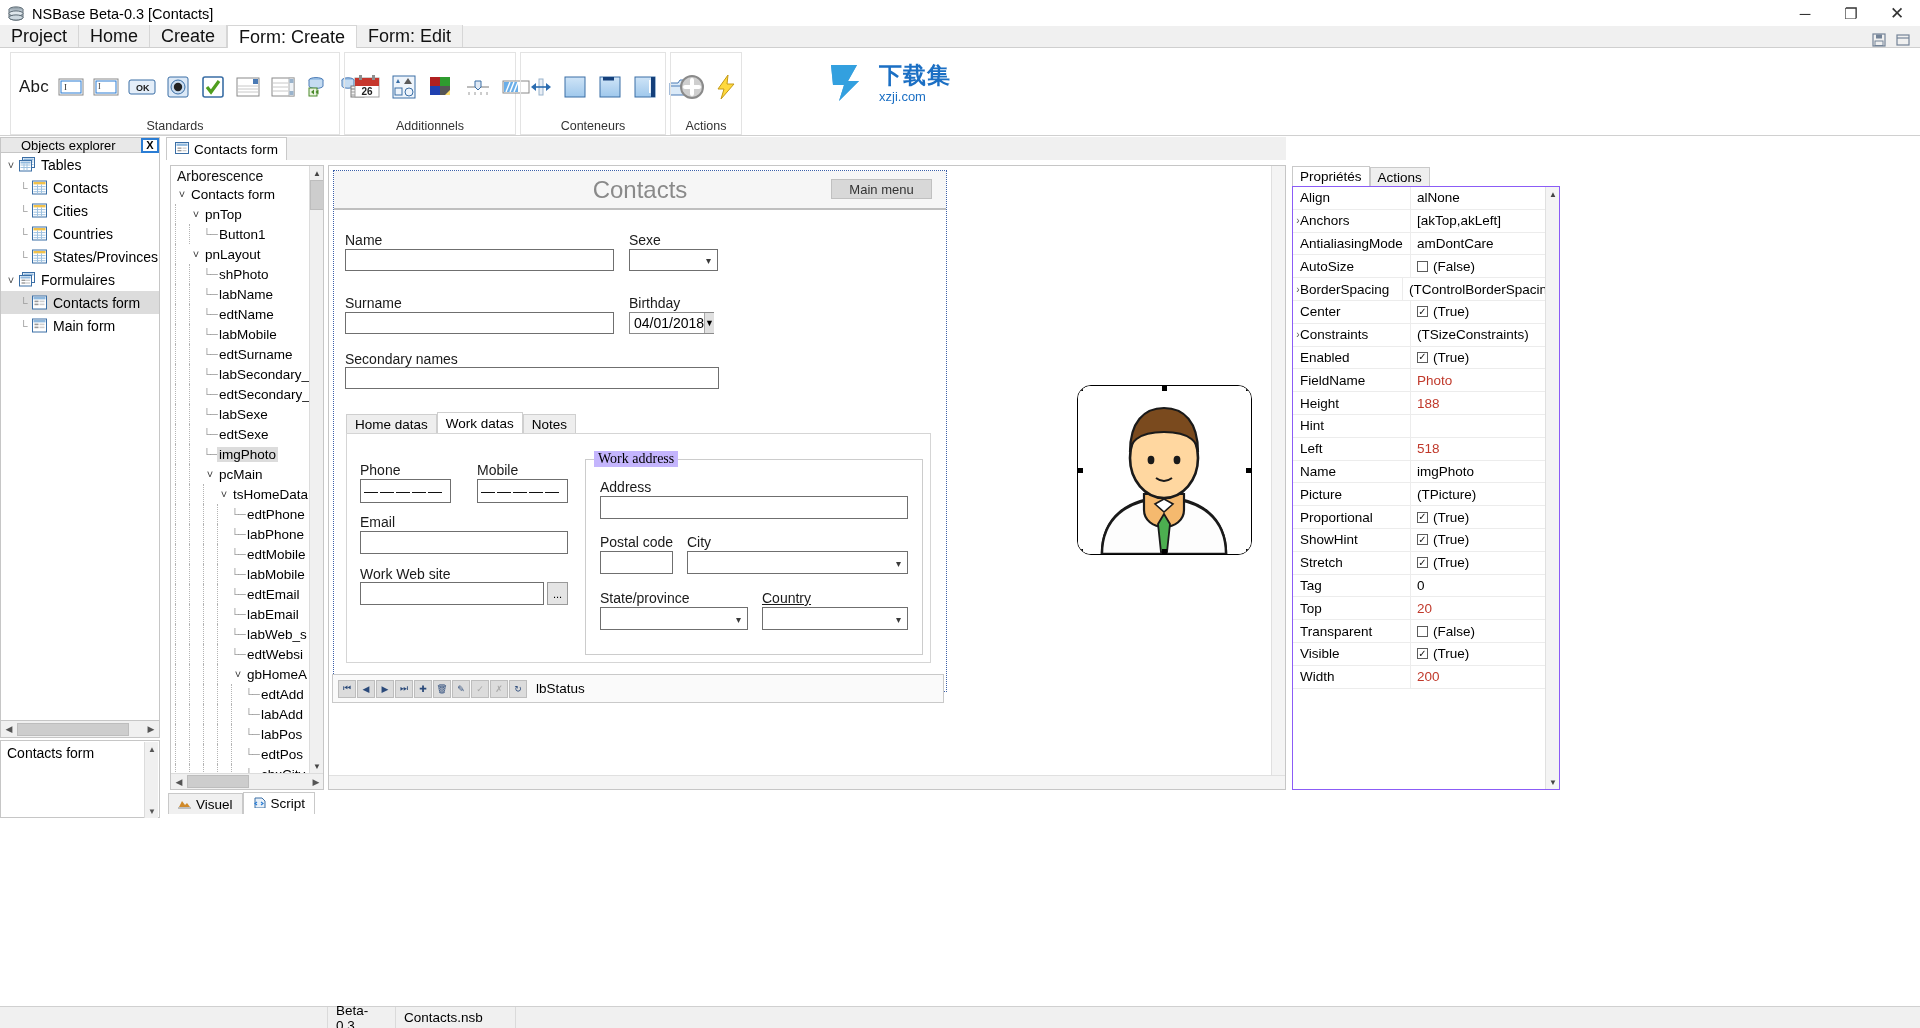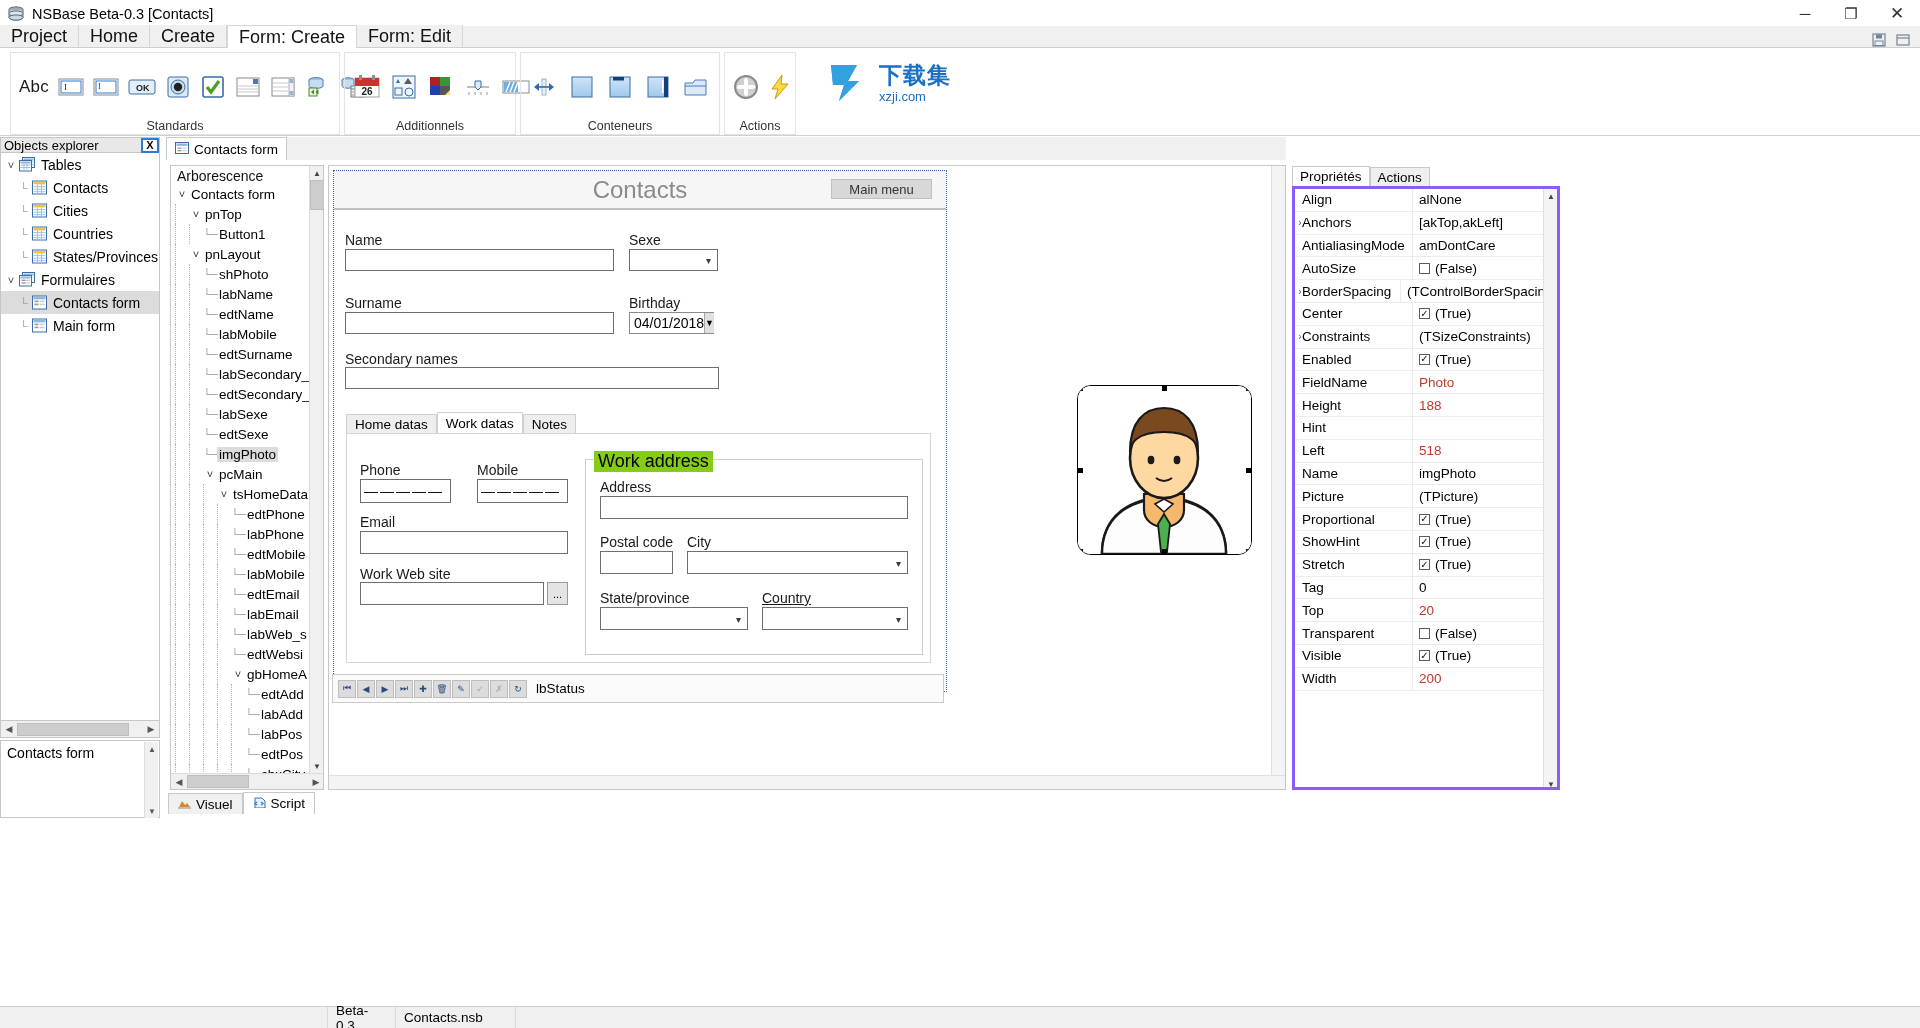--- a/index.html
+++ b/index.html
@@ -59,21 +59,21 @@
     display:flex; align-items:center; gap:6px;
   }
   .logo-arrow { width:48px; height:44px; position:relative; }
   .logo-txt { display:flex; flex-direction:column; line-height:1; }
   .logo-cn { font-size:23px; font-weight:bold; color:#1b6fc4; letter-spacing:1px; }
   .logo-en { font-size:13px; color:#1b6fc4; margin-top:3px; }
 
   
   .objexp-header {
     position:absolute; left:0; top:137px; width:160px; height:16px;
-    background:#e8e8e8; display:flex; align-items:center; padding-left:3px;
+    background:#e8e8e8; display:flex; align-items:center; padding-left:20px;
     border:1px solid #c6c6c6; font-size:13px;
   }
   .objexp-x {
     margin-left:auto; width:18px; height:15px; background:#ffffff;
     border:2px solid #2b7dd4; display:flex; align-items:center; justify-content:center;
     font-size:11px; font-weight:bold; color:#000;
   }
   .objexp {
     position:absolute; left:0; top:153px; width:160px; height:568px;
     background:#ffffff; border:1px solid #c6c6c6; border-top:none; overflow:hidden;
@@ -158,21 +158,21 @@
     border:1px solid #000; border-radius:14px; background:#ffffff; overflow:hidden;
   }
   .handle { position:absolute; width:5px; height:5px; background:#000; }
   .pc-tabs { display:flex; align-items:flex-end; height:22px; }
   .pctab { height:20px; background:#eeeeee; border:1px solid #cfcfcf; border-bottom:none;
            padding:0 8px; font-size:13.5px; display:flex; align-items:center; }
   .pctab.active { background:#ffffff; height:22px; }
   .pc-body { position:absolute; left:0; top:21px; width:585px; height:230px; background:#ffffff; border:1px solid #d5d5d5; }
 
   .gbox { position:absolute; border:1px solid #cccccc; }
-  .gbox-title { position:absolute; top:-9px; left:8px; background:#84cc16; padding:0 4px; font-size:18px; }
+  .gbox-title { position:absolute; top:-9px; left:8px; background:#c4b5fd; padding:0 4px; font-size:14px;font-family:Liberation Serif, serif; }
 
   .navbar {
     position:absolute; left:332px; top:674px; width:612px; height:29px;
     background:#fafafa; border:1px solid #c9c9c9; display:flex; align-items:center; padding-left:5px; gap:1px;
   }
   .navbtn { width:18px; height:18px; background:#dcdcdc; border:1px solid #bdbdbd;
             display:flex; align-items:center; justify-content:center; font-size:9px; color:#2b4a7a;}
   .navbtn.dim { color:#a8a8a8; }
   .navstatus { margin-left:8px; font-size:13.5px; }
 
@@ -184,21 +184,21 @@
           border:1px solid #c9c9c9; background:#f0f0f0; border-bottom:none;}
   .btab.active { background:#ffffff; height:22px; }
 
   
   .prop-tabs { position:absolute; left:1292px; top:166px; width:268px; height:20px; display:flex; align-items:flex-end;}
   .ptab { height:19px; padding:0 7px; font-size:13.5px; display:flex; align-items:center;
           border:1px solid #c9c9c9; border-bottom:none; background:#efefef; }
   .ptab.active { background:#ffffff; height:20px; }
   .prop-grid {
     position:absolute; left:1292px; top:186px; width:268px; height:604px;
-    background:#ffffff; border:3px solid #8b5cf6; overflow:hidden;
+    background:#ffffff; border:1px solid #8b5cf6; overflow:hidden;
   }
   .prow { display:flex; height:22.8px; font-size:13.5px; align-items:center; border-bottom:1px solid #ececec;}
   .pname { width:118px; padding-left:7px; position:relative; border-right:1px solid #ececec; height:100%; display:flex; align-items:center;}
   .pexp { position:absolute; left:0; width:10px; text-align:center; font-size:10px; color:#555; }
   .pval { flex:1; padding-left:6px; display:flex; align-items:center; gap:5px; }
   .cbx { width:11px; height:11px; border:1px solid #5c5c5c; background:#fff; display:inline-flex;
          align-items:center; justify-content:center; font-size:10px; color:#111; line-height:1; }
   .prop-vscroll { position:absolute; right:0; top:0; width:14px; height:602px; background:#f4f4f4; border-left:1px solid #e0e0e0;}
 
   
@@ -384,21 +384,21 @@
                 <line x1="5" y1="16" x2="9" y2="6"></line>
                 <line x1="9" y1="16" x2="13" y2="6"></line>
                 <line x1="13" y1="16" x2="17" y2="6"></line>
               </g>
           </svg>
         </div>
       </div>
       <div class="rgroup-label">Additionnels</div>
     </div>
 
-    <div class="rgroup" style="width:200px;">
+    <div class="rgroup" style="width:146px;">
       <div class="rgroup-items">
         <div class="tool">
           <svg width="24" height="24" viewBox="0 0 24 24">
             <rect x="10" y="4" width="4" height="16" fill="#e8eef5" stroke="#9ab3cc"></rect>
             <path d="M2 12 l5 -4 v8 z" fill="#2b6cb0"></path>
               <path d="M22 12 l-5 -4 v8 z" fill="#2b6cb0"></path>
             <line x1="6" y1="12" x2="18" y2="12" stroke="#2b6cb0" stroke-width="1.6"></line>
           </svg>
         </div>
         <div class="tool">

